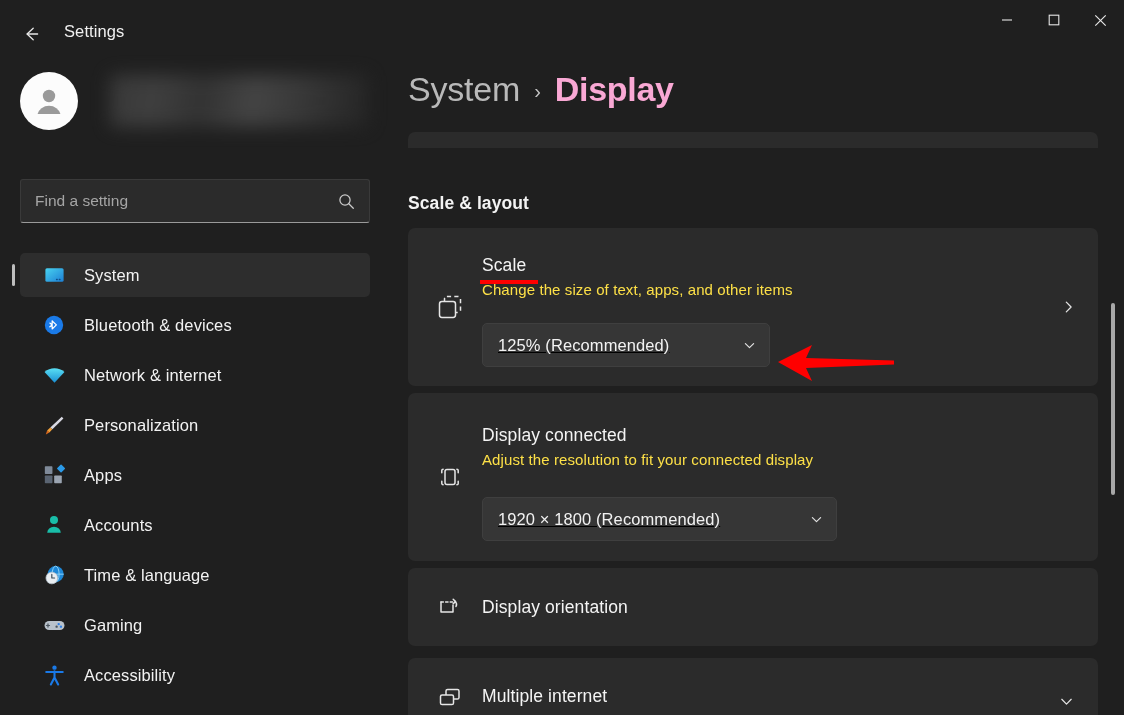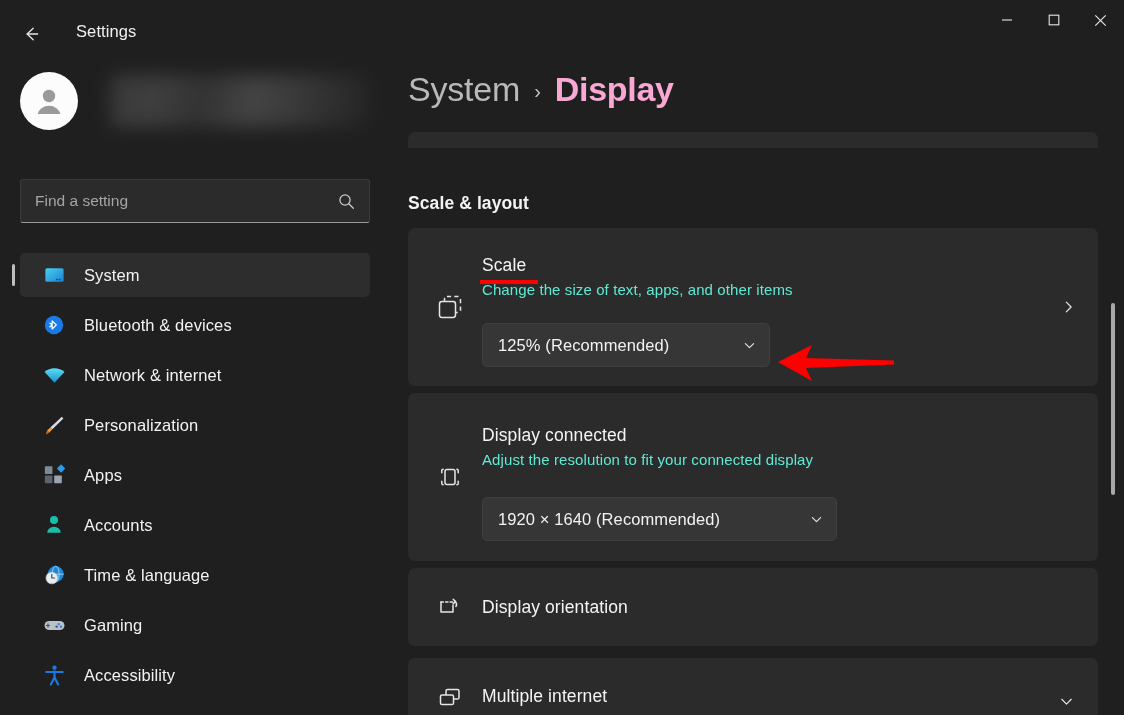--- a/index.html
+++ b/index.html
@@ -18,21 +18,21 @@
     background:#1f1f1f;
   }
   .back-btn {
     position:absolute; left:14px; top:19px; width:34px; height:30px;
     display:flex; align-items:center; justify-content:center;
     border-radius:5px; cursor:pointer;
   }
   .back-btn svg { display:block; }
   .app-title {
     position:absolute; left:64px; top:22px;
-    font-size:16.5px; color:#f0f0f0; letter-spacing:.1px;margin-left:12px;
+    font-size:16.5px; color:#f0f0f0; letter-spacing:.1px;
   }
   .wincontrols { position:absolute; right:0; top:0; height:40px; display:flex; }
   .wc {
     width:47px; height:40px; display:flex; align-items:center; justify-content:center;
     cursor:pointer;
   }
   .wc svg { display:block; }
 
   
   .sidebar {
@@ -140,41 +140,42 @@
   .card.multi { top:610px; height:105px; border-radius:7px 7px 0 0; }
 
   .card-ico {
     position:absolute; left:26px;
     width:32px; height:32px;
     display:flex; align-items:center; justify-content:center;
   }
   .card-ico svg { display:block; }
 
   .card-title { font-size:17.5px; color:#f4f4f4; letter-spacing:.1px; }
-  .card-sub { font-size:15px; color:#5eead4; margin-top:5px; letter-spacing:.1px; }
+  .card-sub { font-size:15px; color:#fde047; margin-top:5px; letter-spacing:.1px; }
 
   .scale-body { position:absolute; left:74px; top:27px; }
   .title-underlined { position:relative; display:inline-block; }
   .red-underline {
     position:absolute; left:-2px; bottom:-8px;
     width:58px; height:4px; background:#ff0000;
   }
   .chev-right {
     position:absolute; right:22px; top:50%; transform:translateY(-50%);
     display:flex; align-items:center;
   }
 
   .combo {
     display:inline-flex; align-items:center; justify-content:space-between;
     background:#363636;
     border:1px solid #3f3f3f;
     border-radius:5px;
     height:44px;
     padding:0 13px 0 15px;
     cursor:pointer;
+    text-decoration:underline;
   }
   .combo-val { font-size:16.5px; color:#f2f2f2; white-space:nowrap; letter-spacing:.1px; }
   .combo-chev { margin-left:14px; display:flex; align-items:center; }
 
   .scale-combo { position:absolute; left:74px; top:95px; width:288px; }
   .res-body { position:absolute; left:74px; top:32px; }
   .res-combo { position:absolute; left:74px; top:104px; width:355px; }
 
   .ori-row {
     position:absolute; left:74px; top:0; right:20px; height:78px;
@@ -433,21 +434,21 @@
           <path d="M23.2 19.2 V21.4 A1.3 1.3 0 0 1 21.9 22.7" fill="none" stroke="#e6e6e6" stroke-width="1.5" stroke-linecap="round"></path>
         </svg>
       </div>
 
       <div class="res-body">
         <div class="card-title">Display connected</div>
         <div class="card-sub">Adjust the resolution to fit your connected display</div>
       </div>
 
       <div class="combo res-combo">
-        <span class="combo-val">1920 × 1640 (Recommended)</span>
+        <span class="combo-val">1920 × 1800 (Recommended)</span>
         <span class="combo-chev">
           <svg width="13" height="13" viewBox="0 0 13 13">
             <path d="M2.4 4.6 L6.5 8.6 L10.6 4.6" fill="none" stroke="#e2e2e2" stroke-width="1.2" stroke-linecap="round" stroke-linejoin="round"></path>
           </svg>
         </span>
       </div>
     </div>
 
     <div class="card orientation">
       <div class="card-ico" style="top:23px;">

